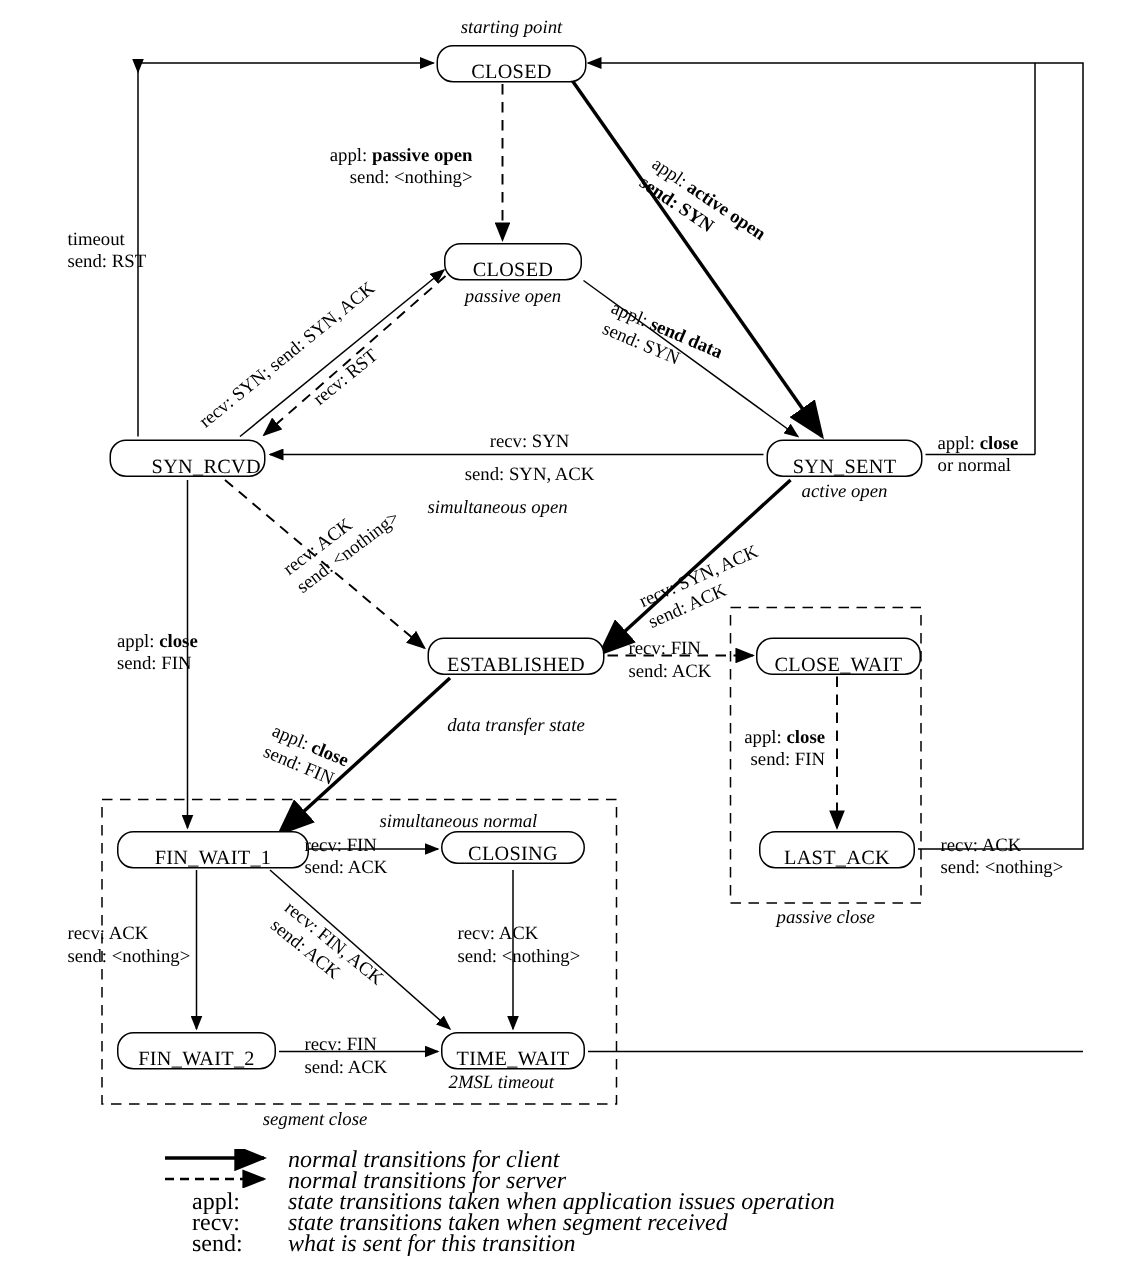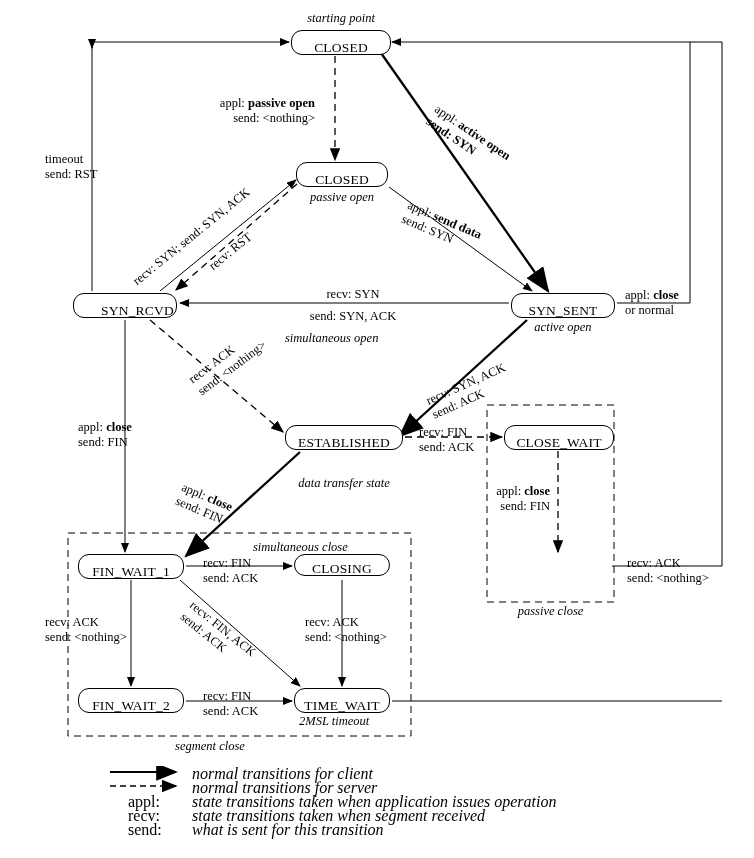--- a/index.html
+++ b/index.html
@@ -137,21 +137,24 @@
   </div>
   <div class="state" style="left:511px;top:293px;width:104px;height:25px;">
     <span>SYN_SENT</span>
   </div>
   <div class="state" style="left:285px;top:425px;width:118px;height:25px;">
     <span>ESTABLISHED</span>
   </div>
   <div class="state" style="left:504px;top:425px;width:110px;height:25px;">
     <span>CLOSE_WAIT</span>
   </div>
-  <div class="state" style="left:78px;top:554px;width:106px;height:25px;">
+  <div class="state" style="left:506px;top:554px;width:104px;height:25px;">
+    <span>LAST_ACK</span>
+  </div>
+  <div class="state" style="left:78px;top:554px;width:128px;height:25px;">
     <span>FIN_WAIT_1</span>
   </div>
   <div class="state" style="left:294px;top:554px;width:96px;height:22px;">
     <span>CLOSING</span>
   </div>
   <div class="state" style="left:78px;top:688px;width:106px;height:25px;">
     <span>FIN_WAIT_2</span>
   </div>
   <div class="state" style="left:294px;top:688px;width:96px;height:25px;">
     <span>TIME_WAIT</span>
@@ -166,21 +169,21 @@
   <div class="lbl ital center" style="left:508px;top:320px;width:110px;">
     <span>active open</span>
   </div>
   <div class="lbl ital center" style="left:278px;top:452px;width:132px;margin-top:24px;">
     <span>data transfer state</span>
   </div>
   <div class="lbl ital" style="left:285px;top:331px;">
     <span>simultaneous open</span>
   </div>
   <div class="lbl ital" style="left:253px;top:540px;">
-    <span>simultaneous close</span>
+    <span>simultaneous normal</span>
   </div>
   <div class="lbl ital" style="left:299px;top:714px;">
     <span>2MSL timeout</span>
   </div>
   <div class="lbl ital center" style="left:487px;top:604px;width:127px;">
     <span>passive close</span>
   </div>
   <div class="lbl ital center" style="left:145px;top:739px;width:130px;">
     <span>segment close</span>
   </div>

